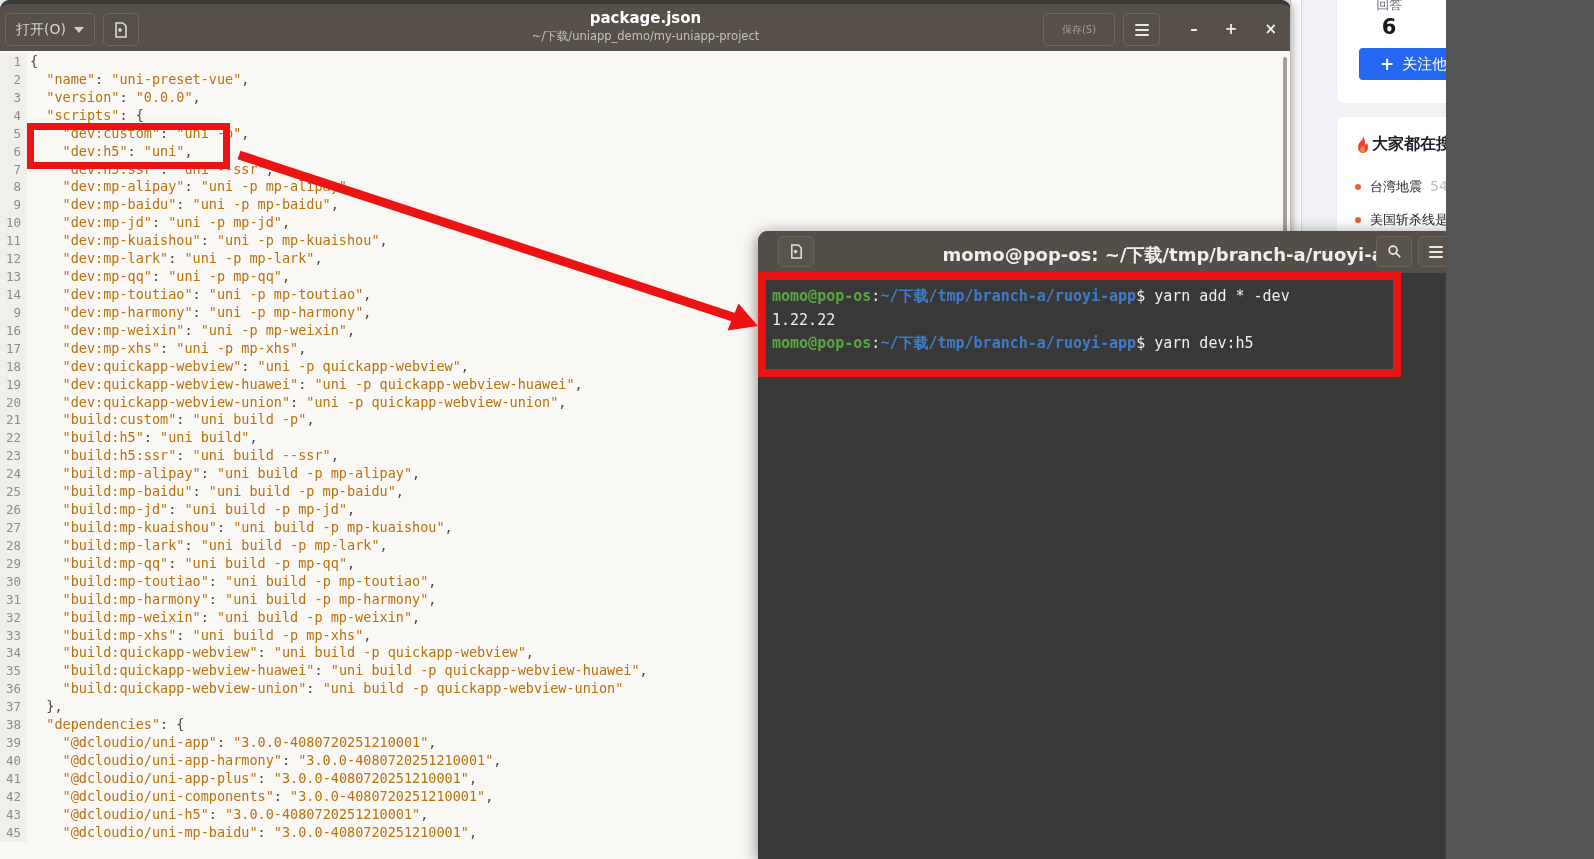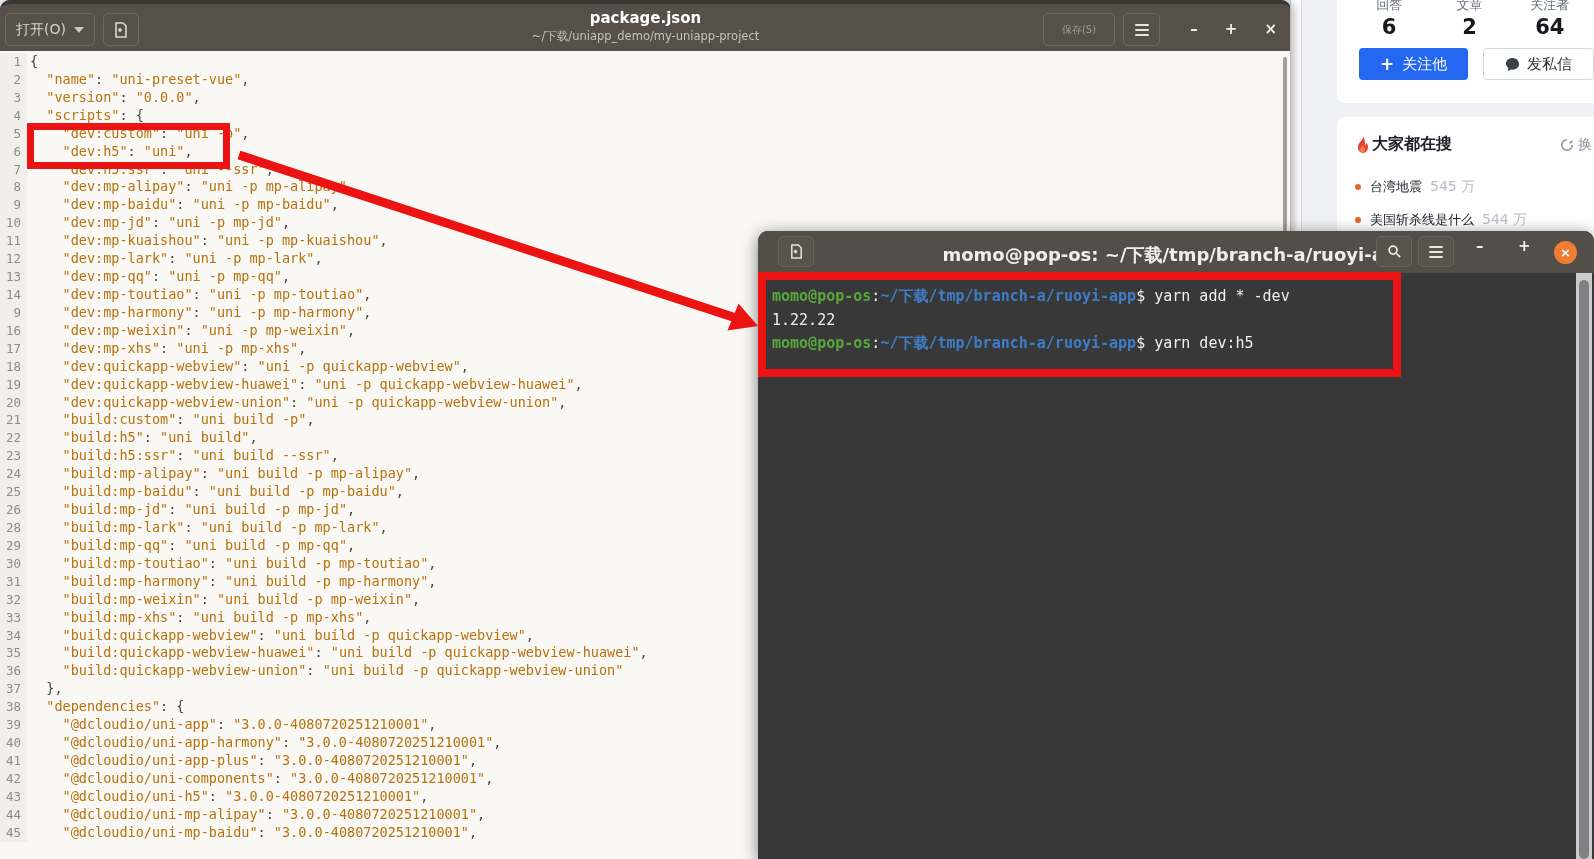--- a/index.html
+++ b/index.html
@@ -1,18 +1,18 @@
 <!DOCTYPE html>
 <html><head>
 <meta charset="utf-8">
 <style>
   * { margin:0; padding:0; box-sizing:border-box; }
   body { background:#555; }
   .screen {
-    position:relative; width:1594px; height:859px; overflow:hidden;
+    position:relative; width:1446px; height:859px; overflow:hidden;
     background:#eef0f3; font-family:"DejaVu Sans", sans-serif;
   }
   
   .browser-bg { position:absolute; left:1291px; top:0; width:303px; height:859px; background:#f0f1f4; }
   .content-sliver { position:absolute; left:0; top:0; width:11px; height:859px; background:#fcfcfd; border-right:1px solid #d9d9dc; }
   .card { position:absolute; background:#fff; border-radius:8px 0 0 8px; }
   .profile-card { left:46px; top:-10px; width:257px; height:113px; }
   .card-stats { display:flex; padding:6px 4px 0 12px; }
   .stat { width:82px; text-align:center; }
   .stat-label { font-size:13px; color:#68707e; }
@@ -217,37 +217,37 @@
         <div class="code-row"><span class="gutter-num">17</span><span class="code-text"><span>    </span><span class="str">"dev:mp-xhs"</span><span>: </span><span class="str">"uni -p mp-xhs"</span><span>,</span></span></div>
         <div class="code-row"><span class="gutter-num">18</span><span class="code-text"><span>    </span><span class="str">"dev:quickapp-webview"</span><span>: </span><span class="str">"uni -p quickapp-webview"</span><span>,</span></span></div>
         <div class="code-row"><span class="gutter-num">19</span><span class="code-text"><span>    </span><span class="str">"dev:quickapp-webview-huawei"</span><span>: </span><span class="str">"uni -p quickapp-webview-huawei"</span><span>,</span></span></div>
         <div class="code-row"><span class="gutter-num">20</span><span class="code-text"><span>    </span><span class="str">"dev:quickapp-webview-union"</span><span>: </span><span class="str">"uni -p quickapp-webview-union"</span><span>,</span></span></div>
         <div class="code-row"><span class="gutter-num">21</span><span class="code-text"><span>    </span><span class="str">"build:custom"</span><span>: </span><span class="str">"uni build -p"</span><span>,</span></span></div>
         <div class="code-row"><span class="gutter-num">22</span><span class="code-text"><span>    </span><span class="str">"build:h5"</span><span>: </span><span class="str">"uni build"</span><span>,</span></span></div>
         <div class="code-row"><span class="gutter-num">23</span><span class="code-text"><span>    </span><span class="str">"build:h5:ssr"</span><span>: </span><span class="str">"uni build --ssr"</span><span>,</span></span></div>
         <div class="code-row"><span class="gutter-num">24</span><span class="code-text"><span>    </span><span class="str">"build:mp-alipay"</span><span>: </span><span class="str">"uni build -p mp-alipay"</span><span>,</span></span></div>
         <div class="code-row"><span class="gutter-num">25</span><span class="code-text"><span>    </span><span class="str">"build:mp-baidu"</span><span>: </span><span class="str">"uni build -p mp-baidu"</span><span>,</span></span></div>
         <div class="code-row"><span class="gutter-num">26</span><span class="code-text"><span>    </span><span class="str">"build:mp-jd"</span><span>: </span><span class="str">"uni build -p mp-jd"</span><span>,</span></span></div>
+        <div class="code-row"><span class="gutter-num">27</span><span class="code-text"><span>    </span><span class="str">"build:mp-kuaishou"</span><span>: </span><span class="str">"uni build -p mp-kuaishou"</span><span>,</span></span></div>
         <div class="code-row"><span class="gutter-num">28</span><span class="code-text"><span>    </span><span class="str">"build:mp-lark"</span><span>: </span><span class="str">"uni build -p mp-lark"</span><span>,</span></span></div>
         <div class="code-row"><span class="gutter-num">29</span><span class="code-text"><span>    </span><span class="str">"build:mp-qq"</span><span>: </span><span class="str">"uni build -p mp-qq"</span><span>,</span></span></div>
         <div class="code-row"><span class="gutter-num">30</span><span class="code-text"><span>    </span><span class="str">"build:mp-toutiao"</span><span>: </span><span class="str">"uni build -p mp-toutiao"</span><span>,</span></span></div>
         <div class="code-row"><span class="gutter-num">31</span><span class="code-text"><span>    </span><span class="str">"build:mp-harmony"</span><span>: </span><span class="str">"uni build -p mp-harmony"</span><span>,</span></span></div>
         <div class="code-row"><span class="gutter-num">32</span><span class="code-text"><span>    </span><span class="str">"build:mp-weixin"</span><span>: </span><span class="str">"uni build -p mp-weixin"</span><span>,</span></span></div>
         <div class="code-row"><span class="gutter-num">33</span><span class="code-text"><span>    </span><span class="str">"build:mp-xhs"</span><span>: </span><span class="str">"uni build -p mp-xhs"</span><span>,</span></span></div>
         <div class="code-row"><span class="gutter-num">34</span><span class="code-text"><span>    </span><span class="str">"build:quickapp-webview"</span><span>: </span><span class="str">"uni build -p quickapp-webview"</span><span>,</span></span></div>
         <div class="code-row"><span class="gutter-num">35</span><span class="code-text"><span>    </span><span class="str">"build:quickapp-webview-huawei"</span><span>: </span><span class="str">"uni build -p quickapp-webview-huawei"</span><span>,</span></span></div>
         <div class="code-row"><span class="gutter-num">36</span><span class="code-text"><span>    </span><span class="str">"build:quickapp-webview-union"</span><span>: </span><span class="str">"uni build -p quickapp-webview-union"</span></span></div>
         <div class="code-row"><span class="gutter-num">37</span><span class="code-text"><span>  },</span></span></div>
         <div class="code-row"><span class="gutter-num">38</span><span class="code-text"><span>  </span><span class="str">"dependencies"</span><span>: {</span></span></div>
         <div class="code-row"><span class="gutter-num">39</span><span class="code-text"><span>    </span><span class="str">"@dcloudio/uni-app"</span><span>: </span><span class="str">"3.0.0-4080720251210001"</span><span>,</span></span></div>
         <div class="code-row"><span class="gutter-num">40</span><span class="code-text"><span>    </span><span class="str">"@dcloudio/uni-app-harmony"</span><span>: </span><span class="str">"3.0.0-4080720251210001"</span><span>,</span></span></div>
         <div class="code-row"><span class="gutter-num">41</span><span class="code-text"><span>    </span><span class="str">"@dcloudio/uni-app-plus"</span><span>: </span><span class="str">"3.0.0-4080720251210001"</span><span>,</span></span></div>
         <div class="code-row"><span class="gutter-num">42</span><span class="code-text"><span>    </span><span class="str">"@dcloudio/uni-components"</span><span>: </span><span class="str">"3.0.0-4080720251210001"</span><span>,</span></span></div>
         <div class="code-row"><span class="gutter-num">43</span><span class="code-text"><span>    </span><span class="str">"@dcloudio/uni-h5"</span><span>: </span><span class="str">"3.0.0-4080720251210001"</span><span>,</span></span></div>
-        <div class="code-row"><span class="gutter-num">44</span><span class="code-text"><span>    </span><span class="str">"@dcloudio/uni-mp-alipay"</span><span>: </span><span class="str">"3.0.0-4080720251210001"</span><span>,</span></span></div>
         <div class="code-row"><span class="gutter-num">45</span><span class="code-text"><span>    </span><span class="str">"@dcloudio/uni-mp-baidu"</span><span>: </span><span class="str">"3.0.0-4080720251210001"</span><span>,</span></span></div>
       </div>
     <div class="editor-scrollbar"></div>
     <div class="editor-right-border"></div>
   </div>
 
   <div class="terminal-window">
     <div class="terminal-header">
       <div class="term-btn term-newdoc-btn">
         <span style="display:flex;">

